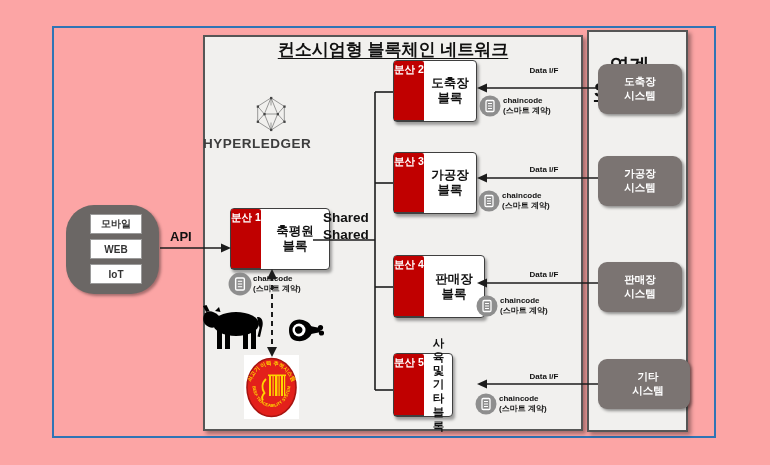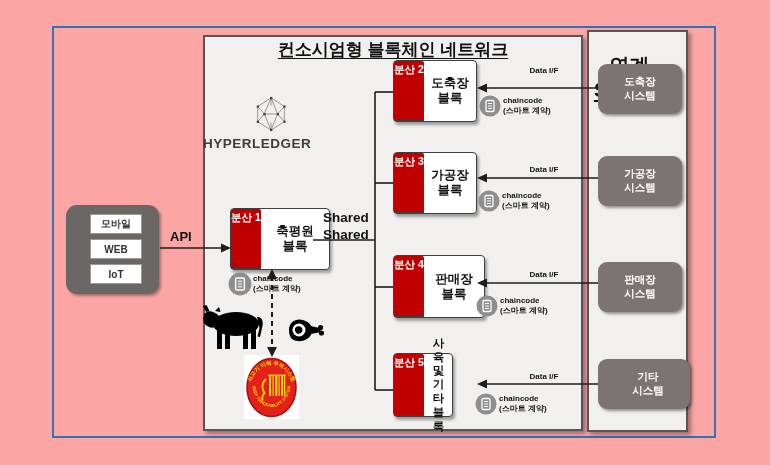--- a/index.html
+++ b/index.html
@@ -8,21 +8,21 @@
   .abs{position:absolute;}
   .frame{left:52px;top:26px;width:664px;height:412px;border:2px solid #2e74b5;box-sizing:border-box;}
   .panel{border:2px solid #565656;background:#f1f0ee;box-sizing:border-box;box-shadow:3px 3px 4px rgba(0,0,0,.35);}
   .main-panel{left:203px;top:35px;width:380px;height:396px;}
   .linked-panel{left:587px;top:30px;width:101px;height:402px;}
   .main-title{left:210px;top:38px;width:366px;text-align:center;font-size:17px;font-weight:bold;color:#111;
     text-decoration:underline;text-underline-offset:3px;}
   .linked-title{left:589px;top:52px;width:81px;text-align:center;font-size:20px;font-weight:bold;color:#111;
     text-decoration:underline;text-underline-offset:3px;}
   .hl-label{left:203px;top:136px;width:140px;text-align:left;font-size:13.5px;font-weight:bold;color:#3d3d3d;letter-spacing:.5px;}
-  .client-group{left:66px;top:205px;width:93px;height:89px;background:#6b6765;border-radius:11px;box-shadow:2px 2px 3px rgba(0,0,0,.35);}
+  .client-group{left:66px;top:205px;width:93px;height:89px;background:#6b6765;border-radius:28px;box-shadow:2px 2px 3px rgba(0,0,0,.35);}
   .client-box{position:absolute;left:24px;width:50px;height:18px;background:#fff;border:1px solid #9a9a9a;
     display:flex;align-items:center;justify-content:center;font-size:10px;font-weight:bold;color:#333;}
   .api-label{left:170px;top:229px;width:34px;font-size:13px;font-weight:bold;color:#111;}
   .dist-block{position:absolute;background:#fff;border:1.5px solid #3f3f3f;border-radius:4px;
     box-shadow:2px 3px 3px rgba(0,0,0,.35);display:flex;flex-direction:row;box-sizing:border-box;}
   .dist-header{background:#c00000;color:#fff;font-weight:bold;font-size:10.5px;text-align:center;
     padding:1.5px 0 2px;border-radius:2px 2px 0 0;border-bottom:1.5px solid #3f3f3f;}
   .dist-body{flex:1;display:flex;flex-direction:column;align-items:center;justify-content:center;
     font-weight:bold;font-size:12.5px;line-height:1.2;color:#111;}
   .shared-ledger{left:323px;top:210px;width:56px;font-size:13.5px;font-weight:bold;color:#111;line-height:1.25;}

